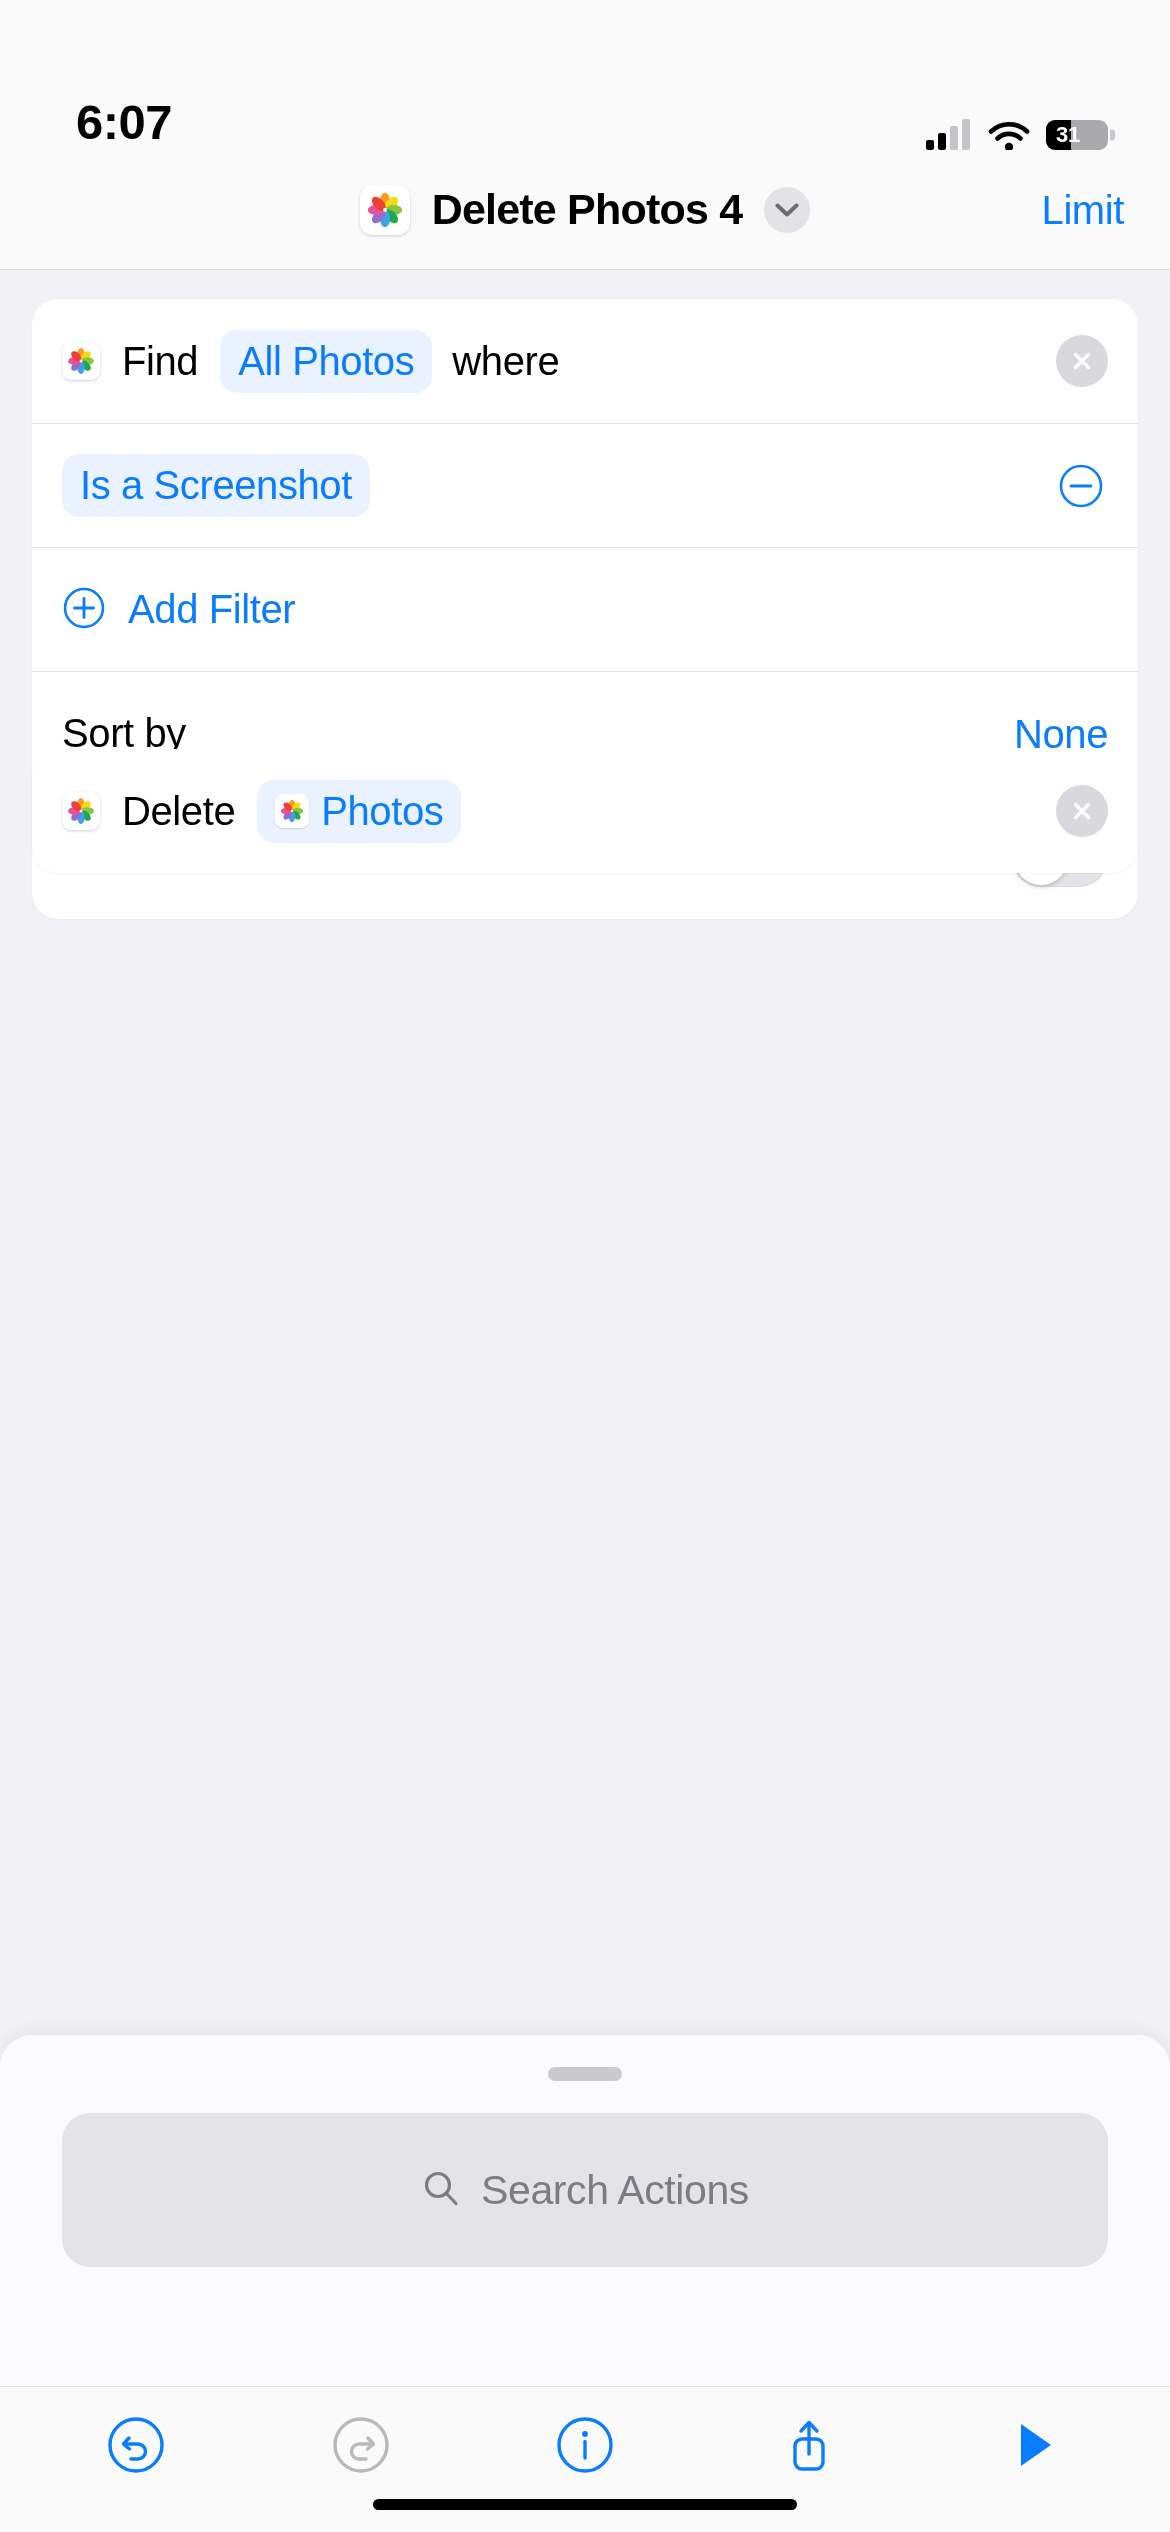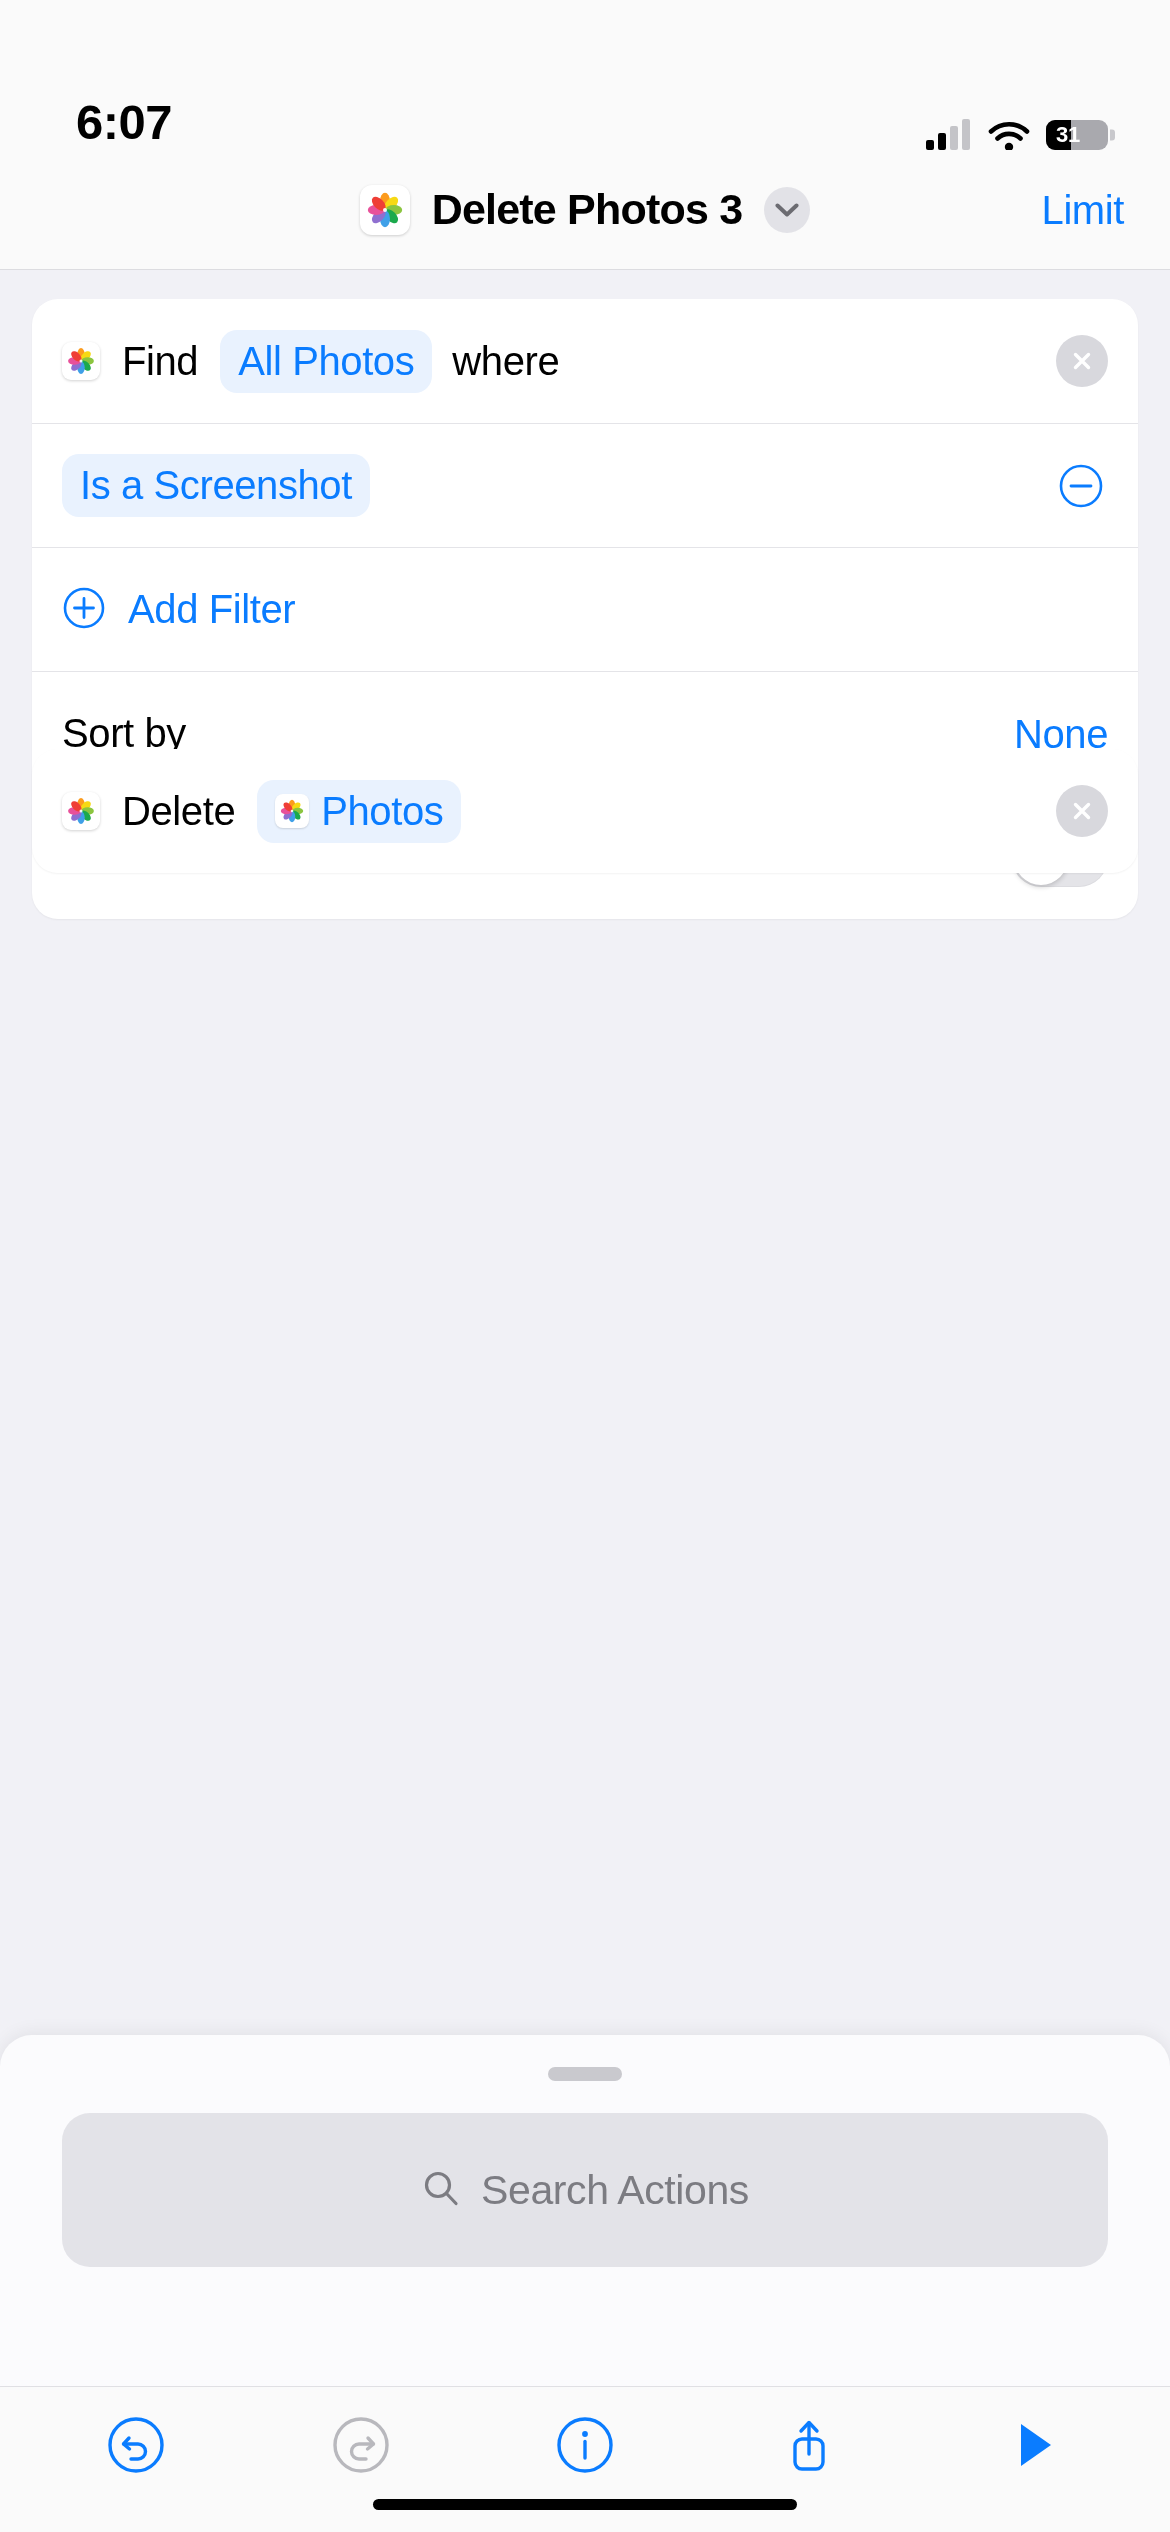--- a/index.html
+++ b/index.html
@@ -207,21 +207,21 @@
             <ellipse cx="0" cy="-22" rx="12.5" ry="21" fill="#1ba94c" transform="rotate(135)"></ellipse>
             <ellipse cx="0" cy="-22" rx="12.5" ry="21" fill="#3fa0e8" transform="rotate(180)"></ellipse>
             <ellipse cx="0" cy="-22" rx="12.5" ry="21" fill="#8f6fd0" transform="rotate(225)"></ellipse>
             <ellipse cx="0" cy="-22" rx="12.5" ry="21" fill="#e8519a" transform="rotate(270)"></ellipse>
             <ellipse cx="0" cy="-22" rx="12.5" ry="21" fill="#ef3e36" transform="rotate(315)"></ellipse>
             <circle cx="0" cy="0" r="5" fill="#ffffff" opacity="0.92"></circle>
           </g>
         </svg>
       </span>
 
-      <span class="nav-title">Delete Photos 3</span>
+      <span class="nav-title">Delete Photos 4</span>
 
       <span class="nav-chev">
         <svg width="24" height="16" viewBox="0 0 24 16">
           <path d="M2.5 3.5 L12 12.5 L21.5 3.5" fill="none" stroke="#6c6c72" stroke-width="4" stroke-linecap="round" stroke-linejoin="round"></path>
         </svg>
       </span>
 
     </div>
     <div class="nav-done">Limit</div>
   </div>

